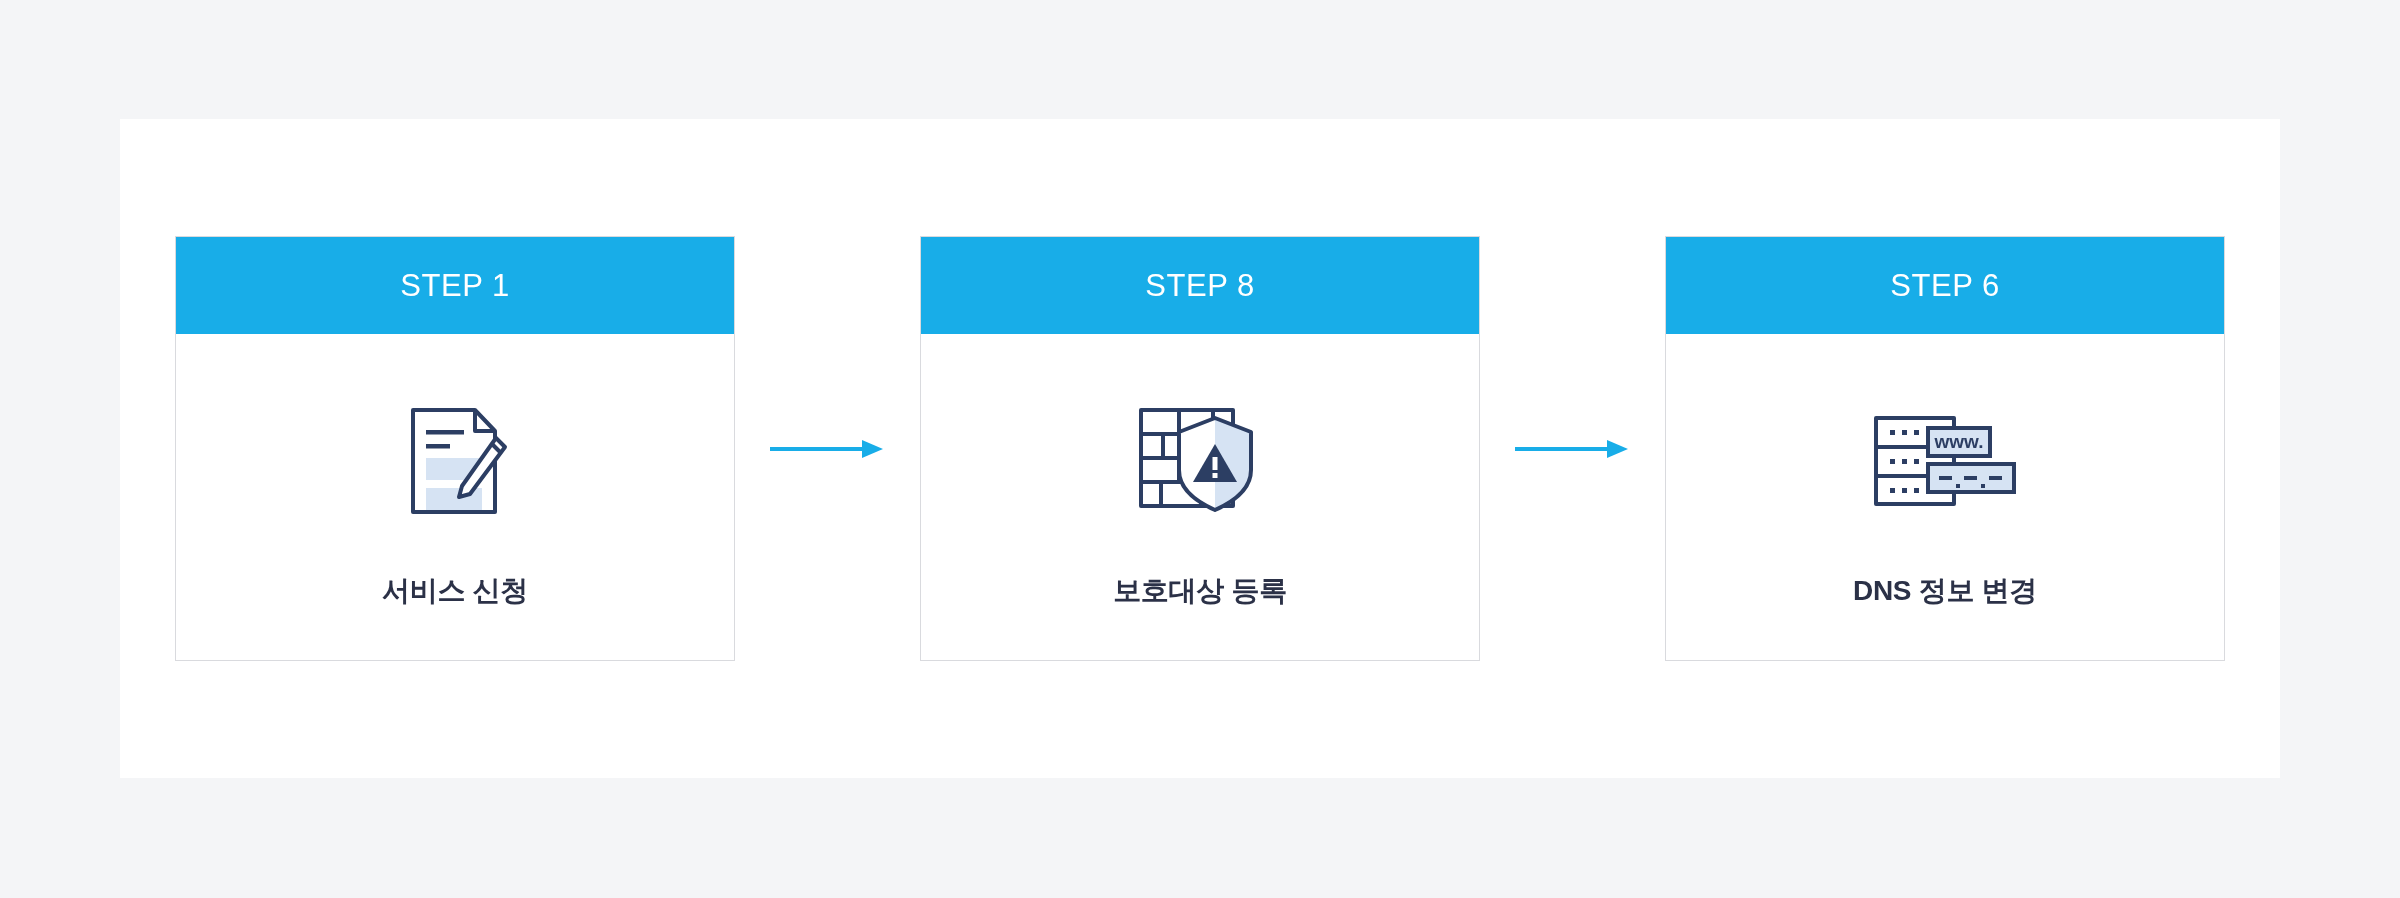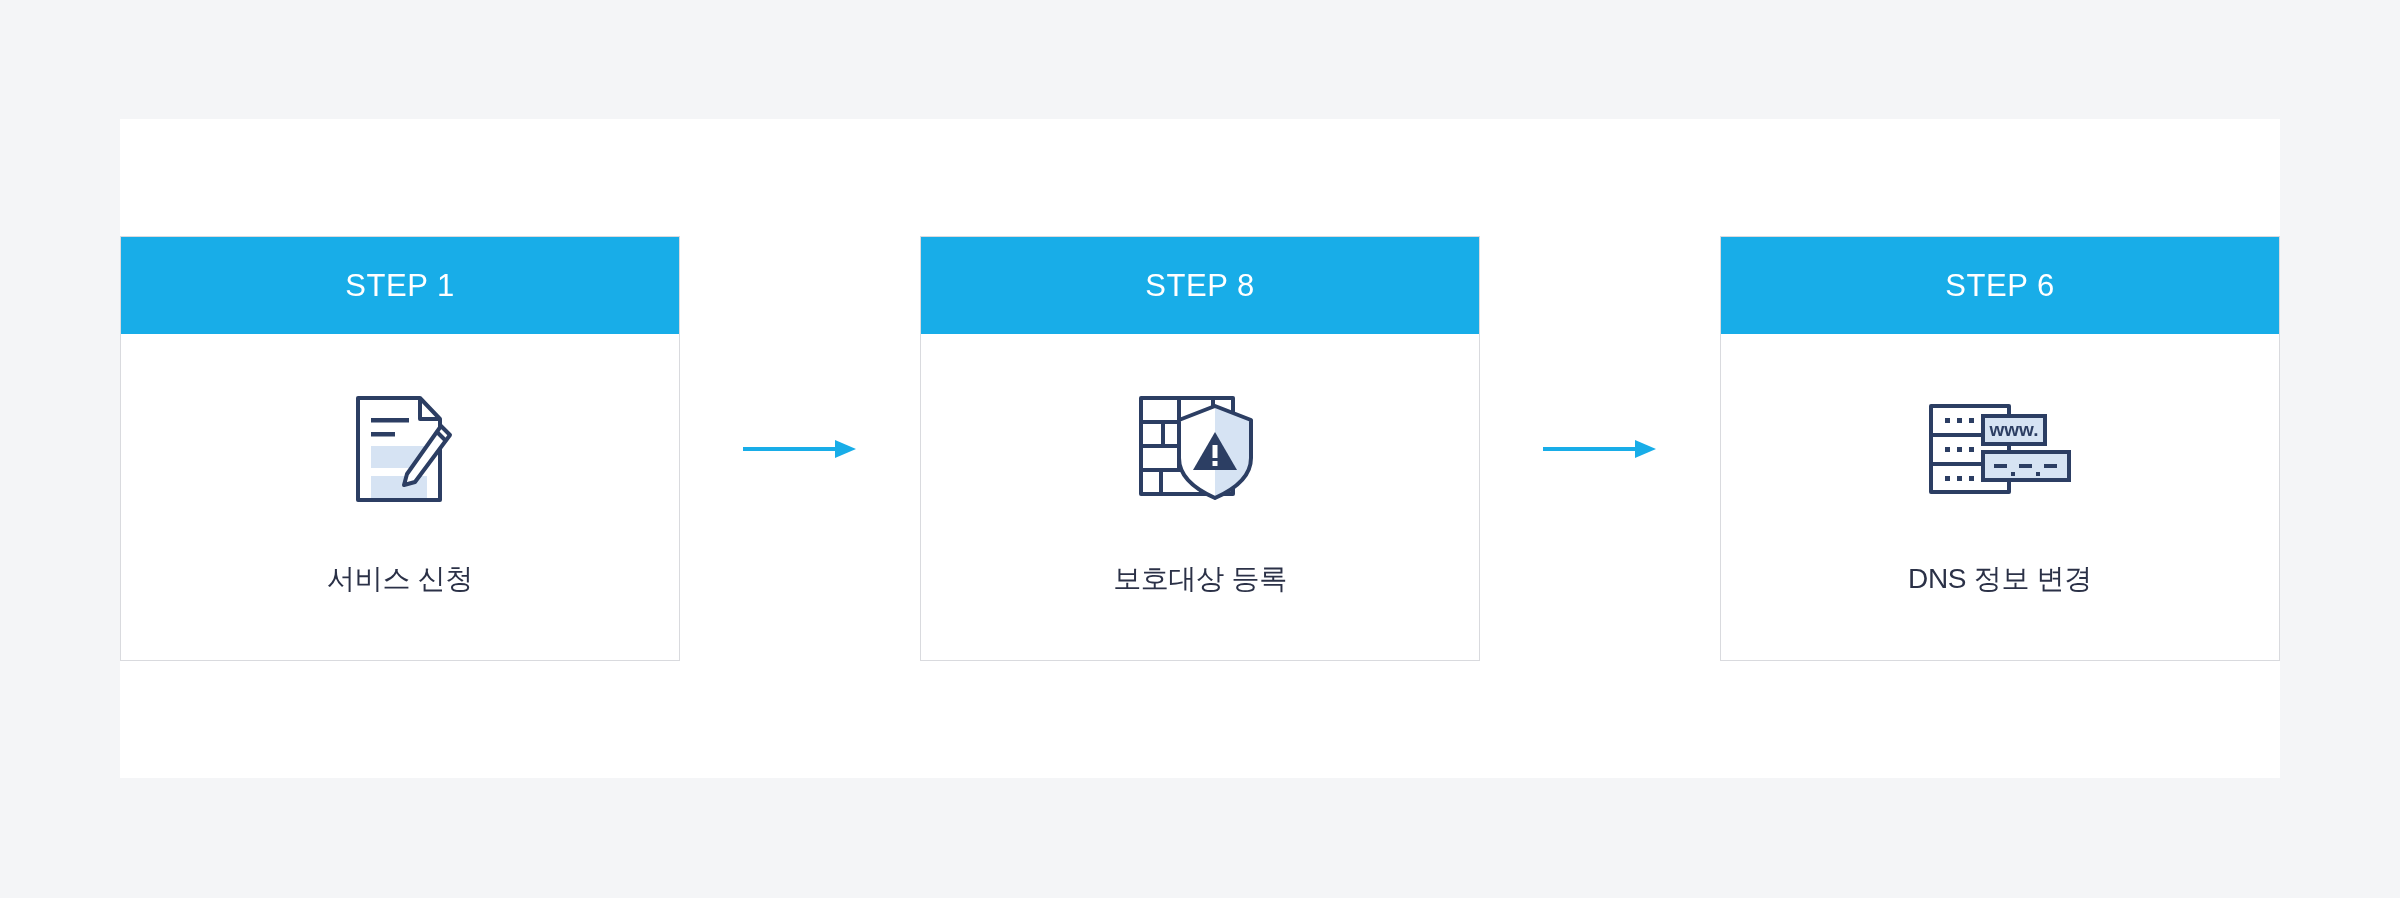--- a/index.html
+++ b/index.html
@@ -24,21 +24,21 @@
   }
 
   .steps-row {
     position: absolute;
     left: 120px;
     top: 119px;
     width: 2160px;
     height: 659px;
     display: flex;
     align-items: center;
-    justify-content: space-between;
+    justify-content: center;
     gap: 35px;
   }
 
   .step-card {
     width: 560px;
     height: 425px;
     background: #ffffff;
     border: 1px solid #d9dade;
     box-sizing: border-box;
     display: flex;
@@ -57,38 +57,39 @@
     letter-spacing: 0.5px;
     flex: 0 0 auto;
   }
 
   .step-card-body {
     flex: 1 1 auto;
     display: flex;
     flex-direction: column;
     align-items: center;
     justify-content: flex-start;
-    padding-top: 48px;
+    padding-top: 60px;
     box-sizing: border-box;
   }
 
   .step-icon {
     width: 150px;
     height: 132px;
     display: flex;
     align-items: center;
     justify-content: center;
   }
 
   .step-label {
     margin-top: 46px;
     font-size: 28px;
     color: #2b3147;
     letter-spacing: -0.3px;
     text-align: center;
+    font-weight: bold;
   }
 
   .connector {
     width: 115px;
     height: 40px;
     flex: 0 0 auto;
     display: flex;
     align-items: center;
     justify-content: center;
   }

